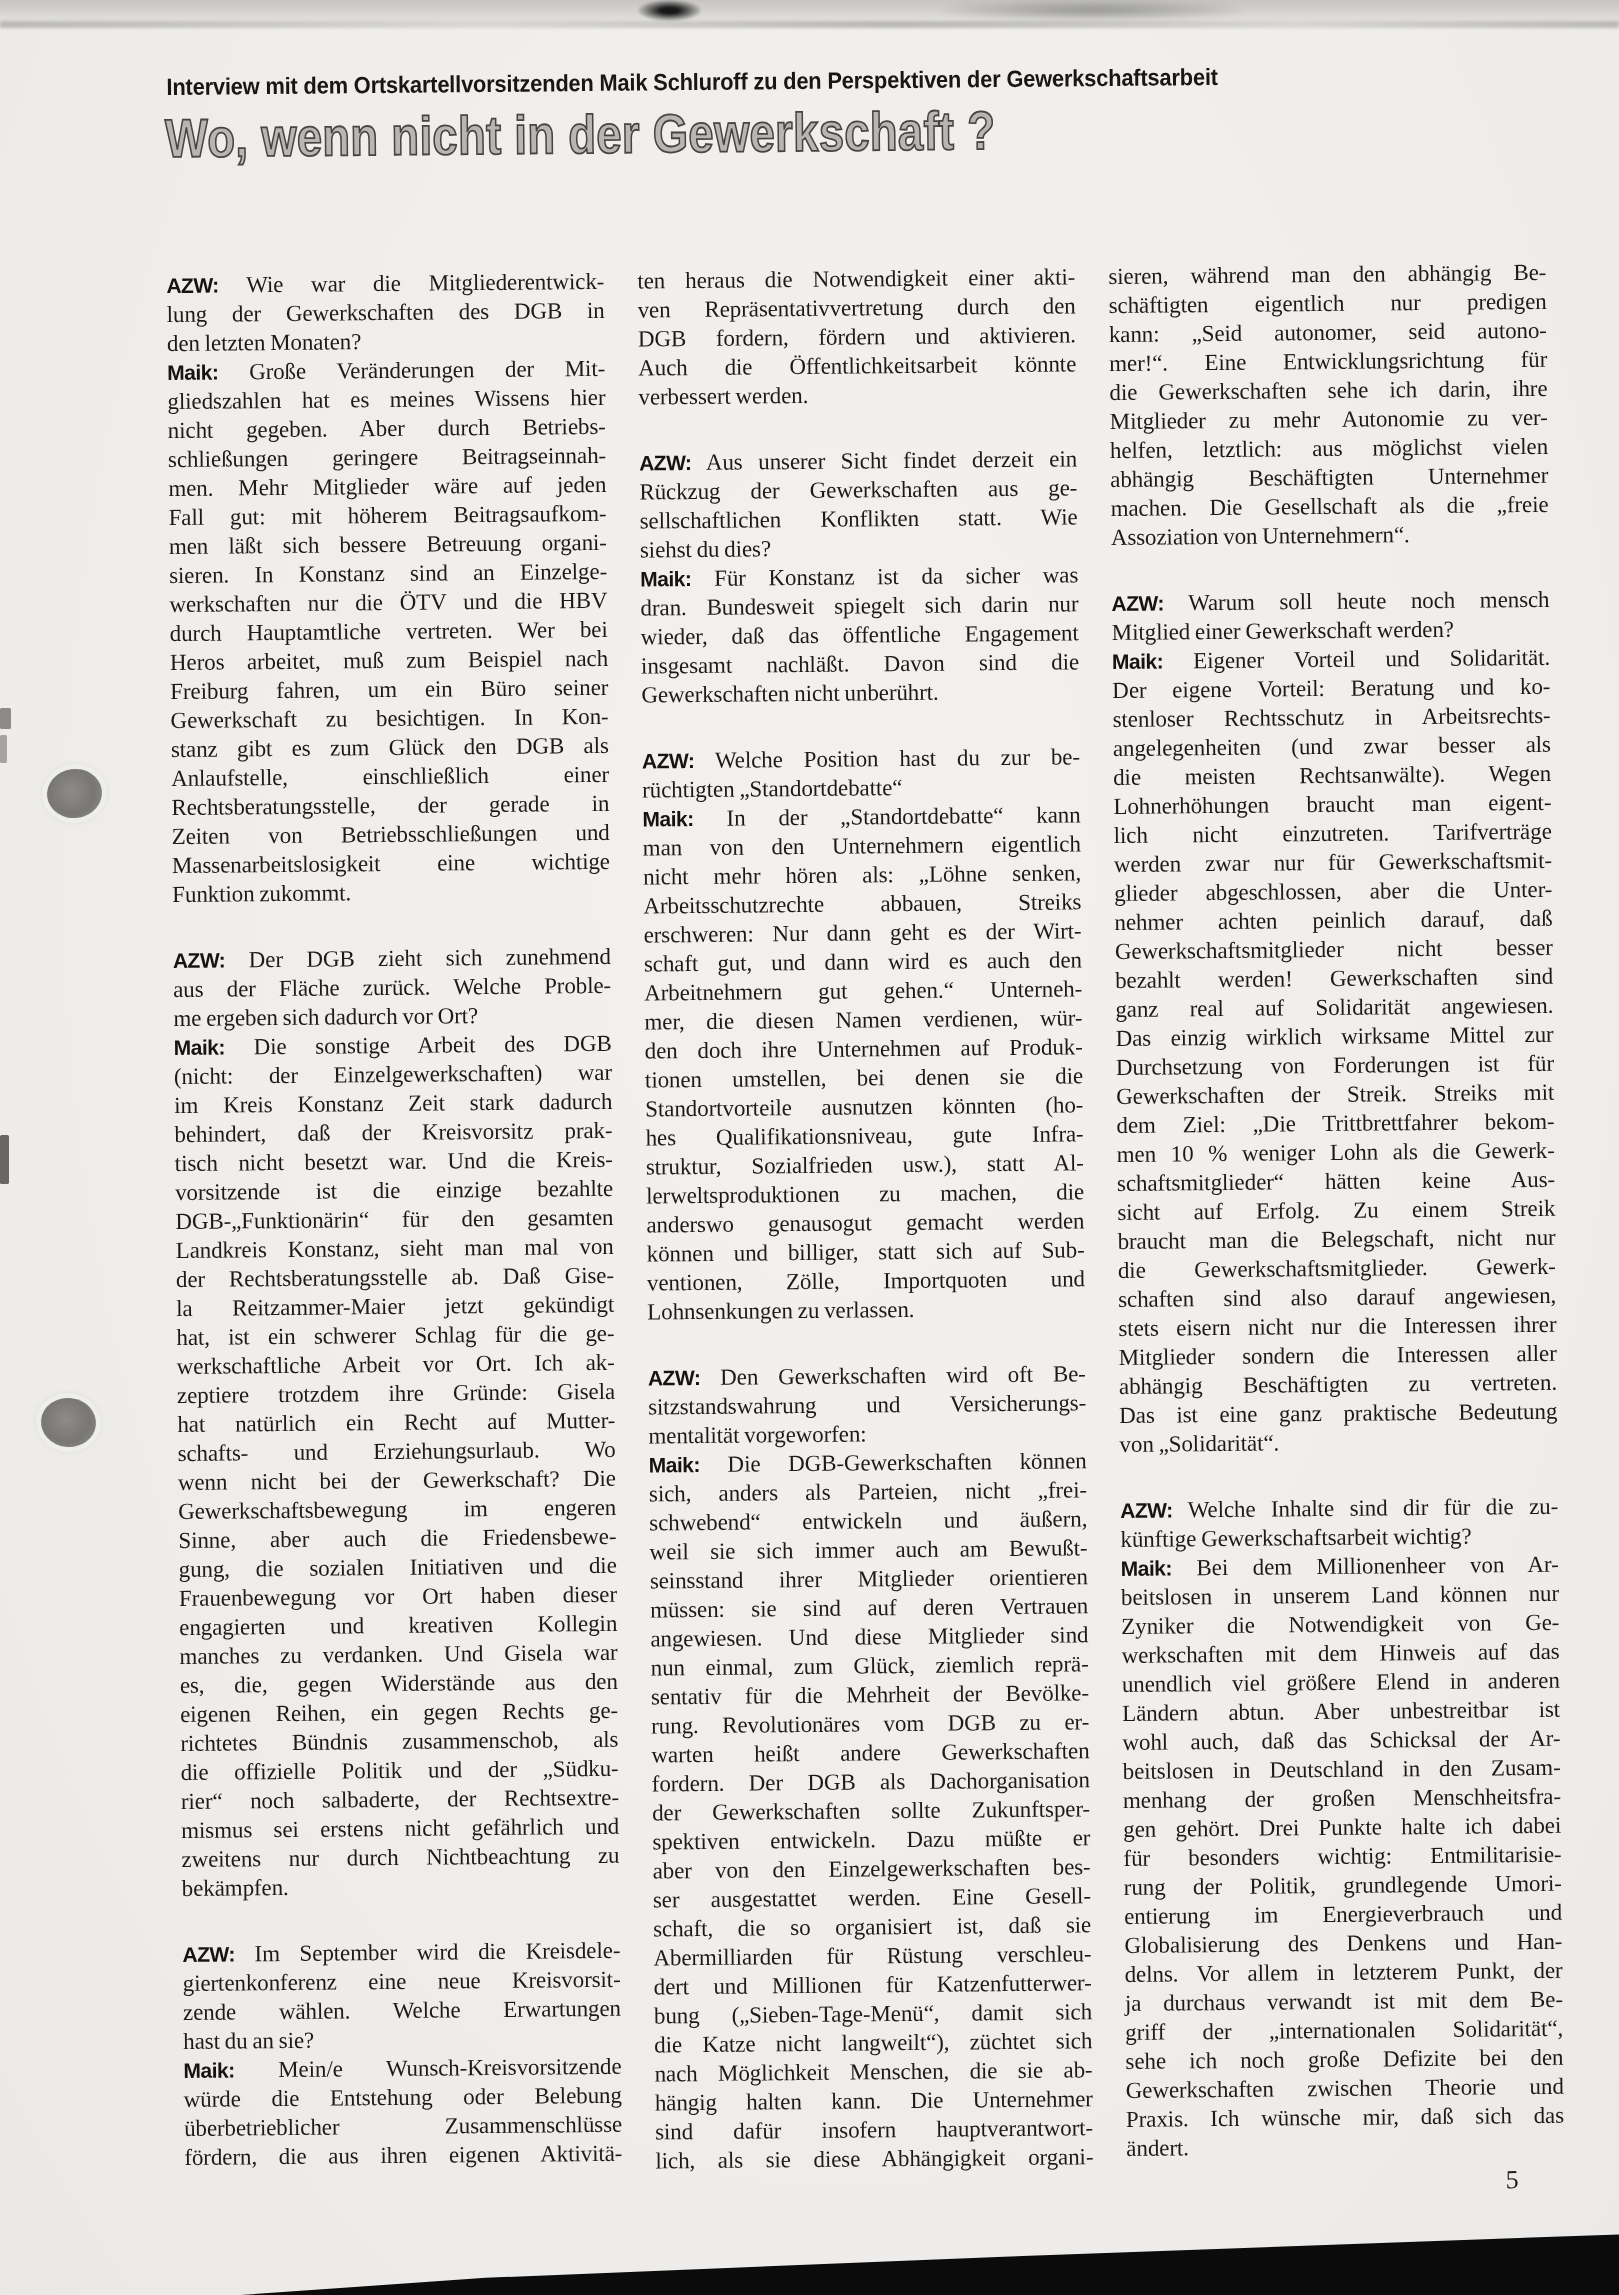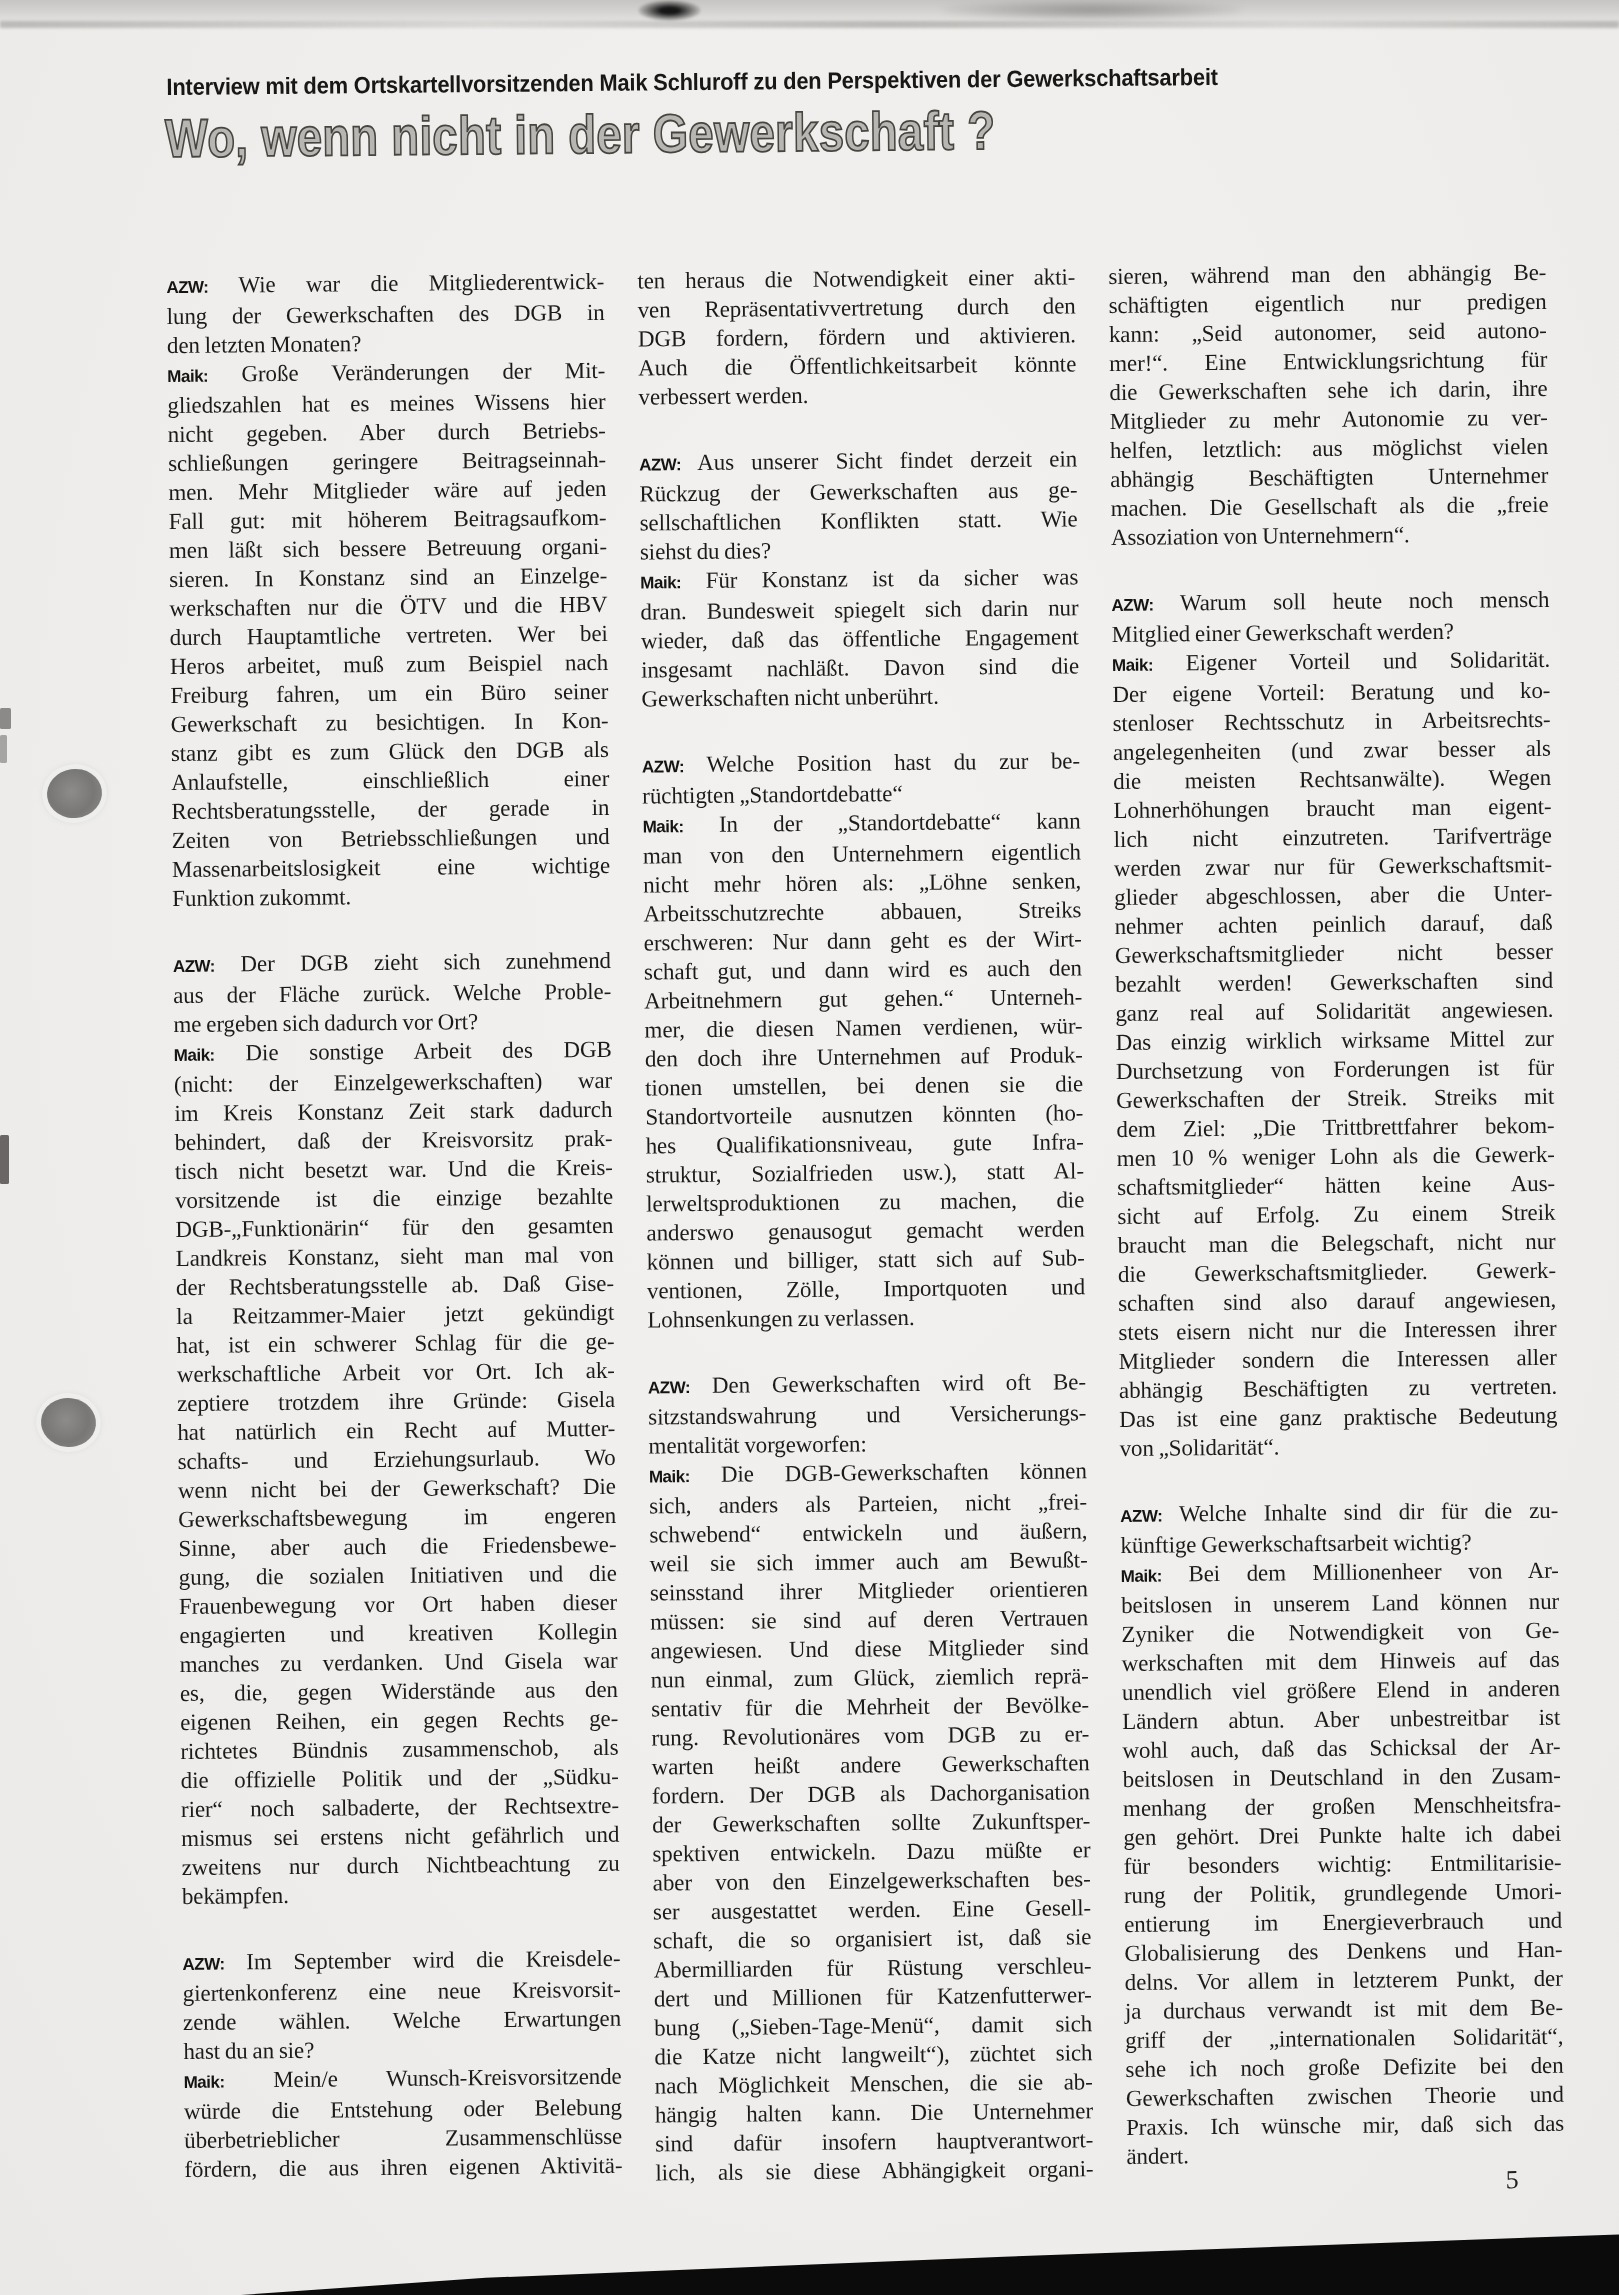--- a/index.html
+++ b/index.html
@@ -75,21 +75,21 @@
     word-spacing:-0.8px;letter-spacing:-0.1px;
   }
   #col-0{left:166px;}
   #col-1{left:637px;}
   #col-2{left:1108px;}
   .para{margin:0;}
   .para.gap{margin-top:37px;}
   .ln{display:block;text-align:justify;text-align-last:justify;}
   .ln.end{text-align-last:left;}
   .spk{
-    font-family:"Liberation Sans", sans-serif;font-weight:700;font-size:17px;
+    font-family:"Liberation Sans", sans-serif;font-weight:700;font-size:21px;
     letter-spacing:-0.5px;color:#151413;
   }
   #page-number{
     position:absolute;left:1487px;top:2172px;
     font-family:"Liberation Serif", serif;font-size:26px;color:#22201e;
   }
 </style>
 </head>
 <body>
 

